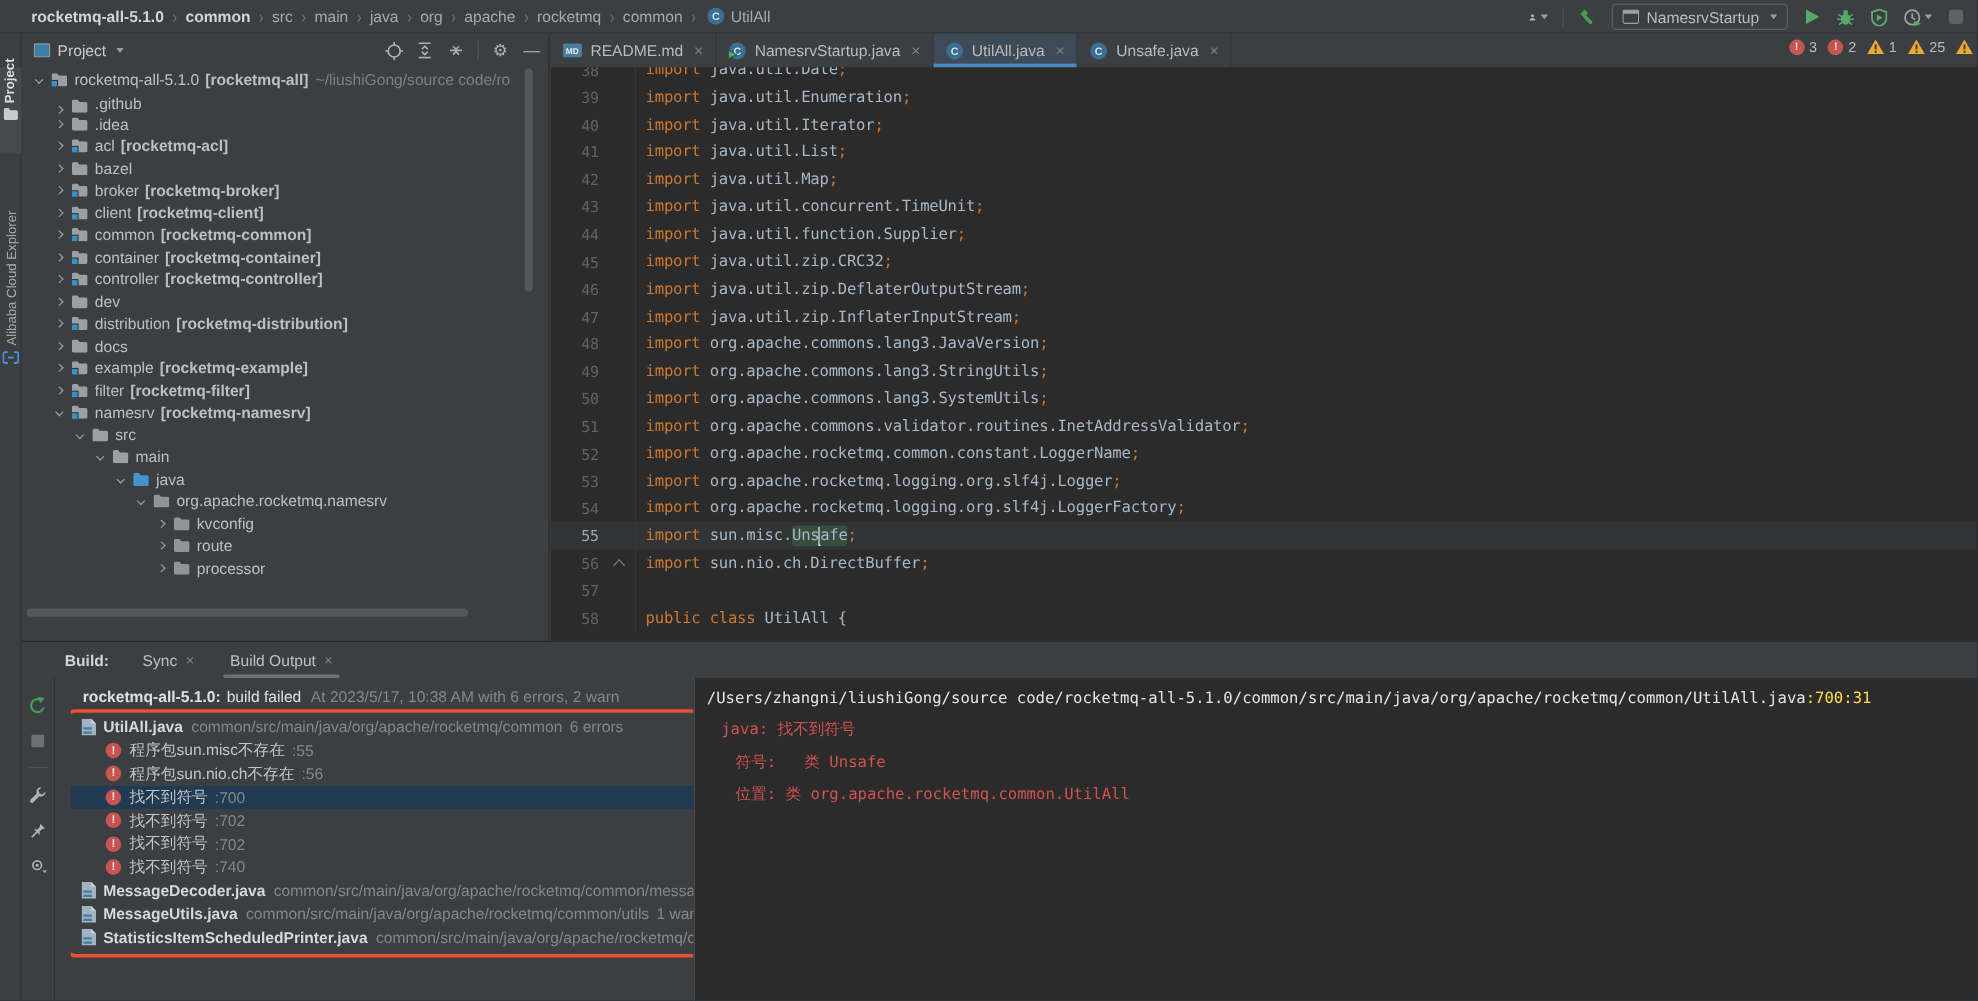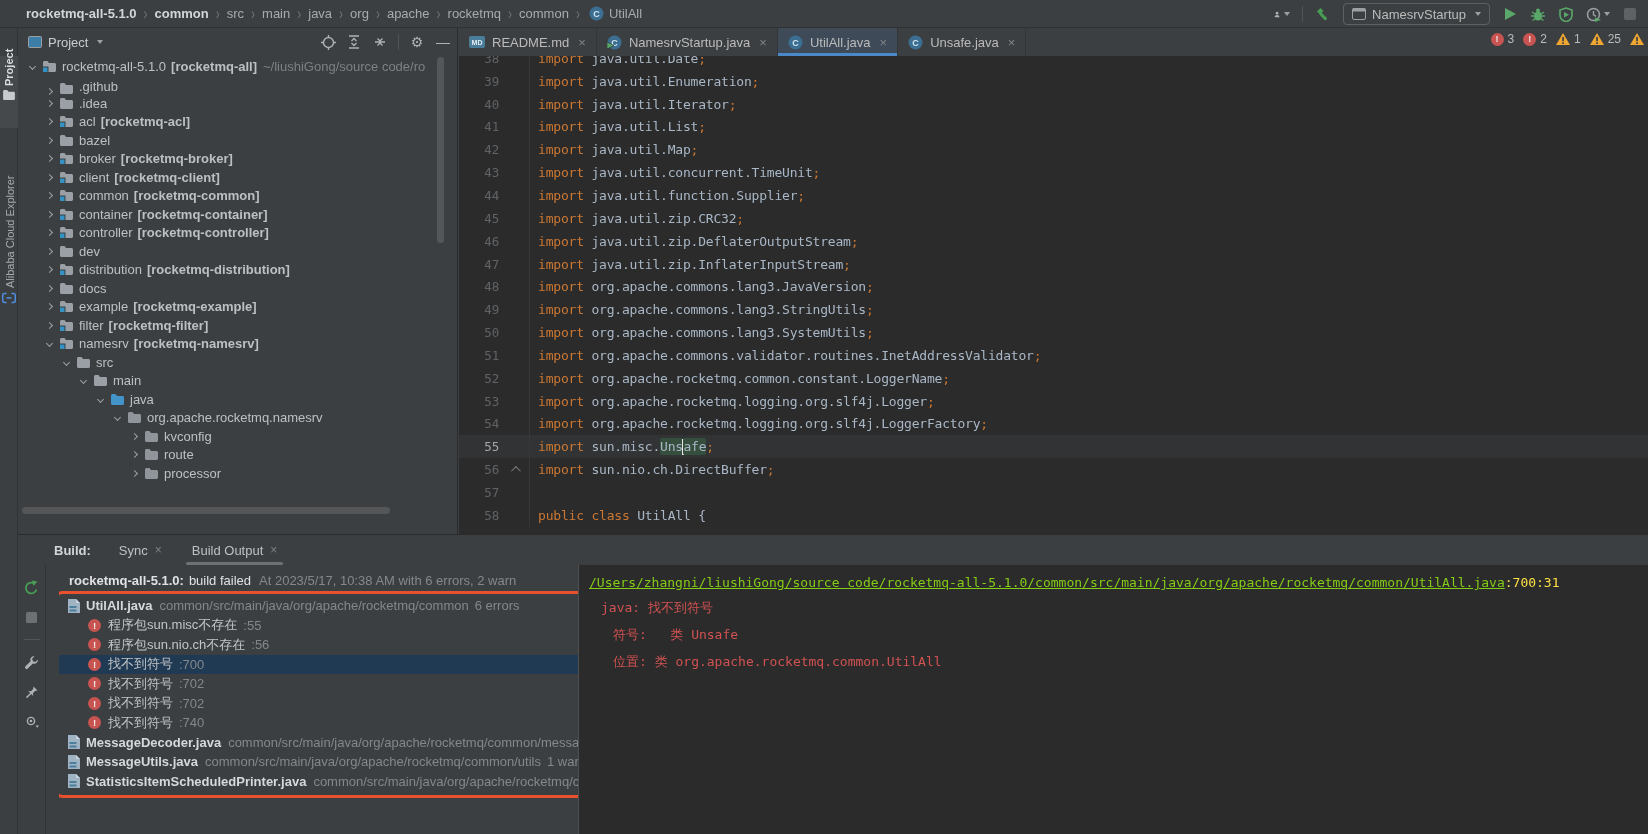--- a/index.html
+++ b/index.html
@@ -105,21 +105,21 @@
   .bfpath{color:#84888b;margin-left:7px;}
   .bfcount{color:#84888b;margin-left:6px;}
   .berrtext{color:#c2c5c7;}
   .berrline{color:#84888b;margin-left:6px;}
   .erricon{width:13px;height:13px;border-radius:50%;background:#c75450;color:#f2e6e5;flex:none;
            display:inline-flex;align-items:center;justify-content:center;font-size:9.5px;font-weight:bold;margin-right:7px;}
   #build-detail{position:absolute;left:560px;top:30px;right:0;bottom:0;background:#2b2b2b;
                 border-left:1px solid #4d4f51;padding:10px 0 0 10px;
                 font-family:"DejaVu Sans Mono",monospace;font-size:13px;}
   #detail-link-row{white-space:nowrap;overflow:hidden;}
-  #detail-link{color:#84cc16;text-decoration:underline;cursor:pointer;}
+  #detail-link{color:#e5e5e5;cursor:pointer;}
   #detail-link-suffix{color:#fde047;}
   .detail-line{color:#d25252;margin-top:9px;white-space:pre;}
   .detail-line.ind1{margin-left:12px;}
   .detail-line.ind2{margin-left:24px;}
   svg{display:block;}
 </style>
 </head>
 <body>
 
 <div id="stage">

